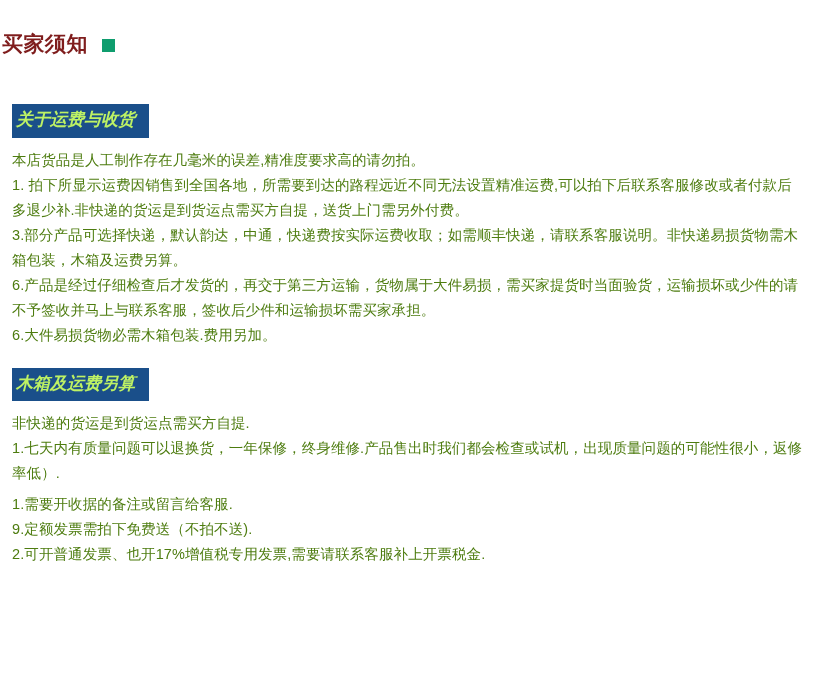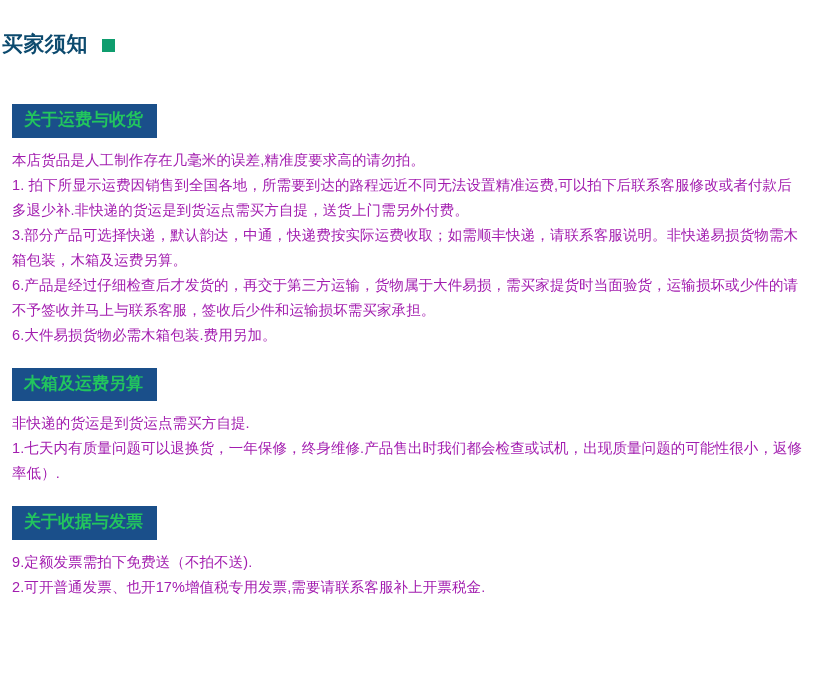--- a/index.html
+++ b/index.html
@@ -27,21 +27,21 @@
     left: 0;
     top: 26px;
     width: 820px;
     height: 36px;
     display: flex;
     align-items: center;
   }
   .top-title {
     font-size: 21px;
     font-weight: bold;
-    color: #0c4a6e;
+    color: #7f1d1d;
     letter-spacing: 0.5px;
     margin-left: 2px;
   }
   .top-marker {
     width: 13px;
     height: 13px;
     background: #0f9d6e;
     margin-left: 14px;
     margin-top: 3px;
   }
@@ -54,35 +54,36 @@
     width: 820px;
   }
 
   .section {
     margin-bottom: 6px;
   }
 
   .section-head {
     background: #1a4f8a;
     display: inline-block;
-    color: #22c55e;
+    color: #bef264;
     font-size: 17px;
     font-weight: bold;
-    padding: 7px 14px 8px 12px;
+    padding: 7px 14px 8px 4px;
     line-height: 1.1;
     margin: 14px 0 10px 12px;
+    font-style: italic;
   }
   .section-head.first {
     margin-top: 26px;
   }
 
   .para {
     font-size: 14.5px;
     line-height: 25px;
-    color: #a21caf;
+    color: #4d7c0f;
     margin: 0 14px 0 12px;
     padding: 0;
     letter-spacing: 0.1px;
   }
   .para + .para {
     margin-top: 0;
   }
 </style>
 </head>
 <body>
@@ -105,19 +106,19 @@
       <p class="para">6.大件易损货物必需木箱包装.费用另加。</p>
     </div>
 
     <div class="section">
       <div class="section-head">木箱及运费另算</div>
       <p class="para">非快递的货运是到货运点需买方自提.</p>
       <p class="para">1.七天内有质量问题可以退换货，一年保修，终身维修.产品售出时我们都会检查或试机，出现质量问题的可能性很小，返修率低）.</p>
     </div>
 
     <div class="section">
-      <div class="section-head">关于收据与发票</div>
+      <p class="para">1.需要开收据的备注或留言给客服.</p>
       <p class="para">9.定额发票需拍下免费送（不拍不送).</p>
       <p class="para">2.可开普通发票、也开17%增值税专用发票,需要请联系客服补上开票税金.</p>
     </div>
 
   </div>
 </div>
 
 </body></html>

